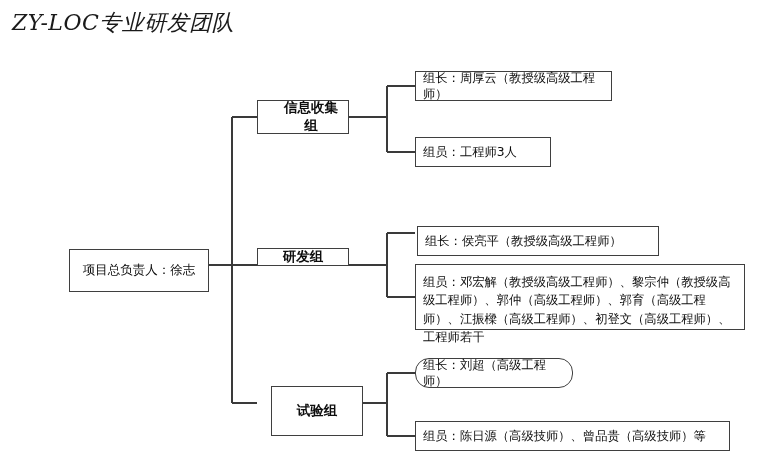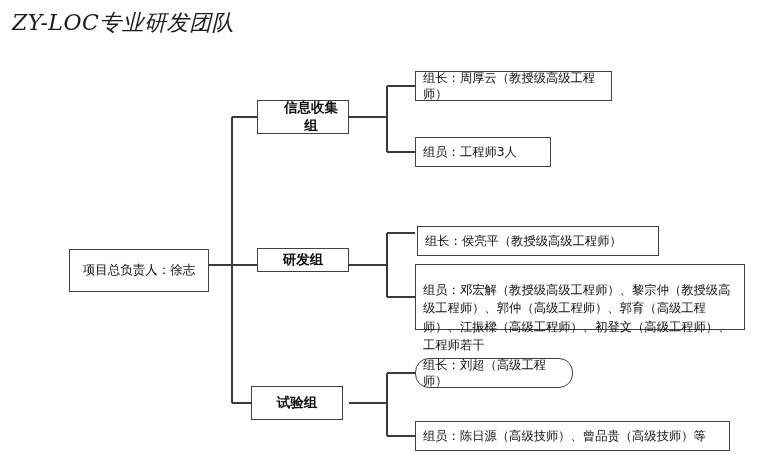--- a/index.html
+++ b/index.html
@@ -87,21 +87,21 @@
   }
   
   .node-leaf {
     font-size: 12.3px;
     justify-content: flex-start;
     text-align: left;
     padding: 3px 7px;
   }
   .node-leaf.multiline {
     align-items: flex-start;
-    padding-top: 16px;
+    padding-top: 8px;
     line-height: 1.5;
   }
 </style>
 </head>
 <body>
 
 <div id="chart-root">
 
   <div class="chart-title">ZY-LOC专业研发团队</div>
 
@@ -138,31 +138,31 @@
   <div class="node node-group" style="left:257px; top:100px; width:92px; height:34px;padding-left:22px;">
     <span class="node-label">信息收集组</span>
   </div>
   <div class="node node-leaf" style="left:415px; top:71px; width:197px; height:30px;">
     <span class="node-label">组长：周厚云（教授级高级工程师）</span>
   </div>
   <div class="node node-leaf" style="left:415px; top:137px; width:136px; height:30px;">
     <span class="node-label">组员：工程师3人</span>
   </div>
 
-  <div class="node node-group" style="left:257px; top:248px; width:92px; height:24px;">
+  <div class="node node-group" style="left:257px; top:248px; width:92px; height:18px;">
     <span class="node-label">研发组</span>
   </div>
   <div class="node node-leaf" style="left:417px; top:218px; width:242px; height:30px;margin-top:8px;">
     <span class="node-label">组长：侯亮平（教授级高级工程师）</span>
   </div>
   <div class="node node-leaf multiline" style="left:415px; top:264px; width:330px; height:66px;">
     <span class="node-label">组员：邓宏解（教授级高级工程师）、黎宗仲（教授级高级工程师）、郭仲（高级工程师）、郭育（高级工程师）、江振樑（高级工程师）、初登文（高级工程师）、工程师若干</span>
   </div>
 
-  <div class="node node-group" style="left:251px; top:386px; width:92px; height:34px;">
+  <div class="node node-group" style="left:271px; top:386px; width:92px; height:50px;">
     <span class="node-label">试验组</span>
   </div>
   <div class="node node-leaf" style="left:415px; top:358px; width:158px; height:30px;border-radius:14px;">
     <span class="node-label">组长：刘超（高级工程师）</span>
   </div>
   <div class="node node-leaf" style="left:415px; top:421px; width:315px; height:30px;">
     <span class="node-label">组员：陈日源（高级技师）、曾品贵（高级技师）等</span>
   </div>
 
 </div>

